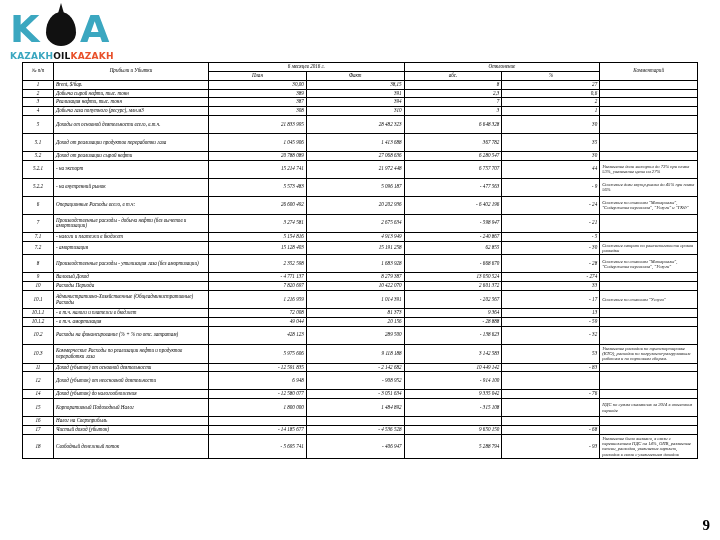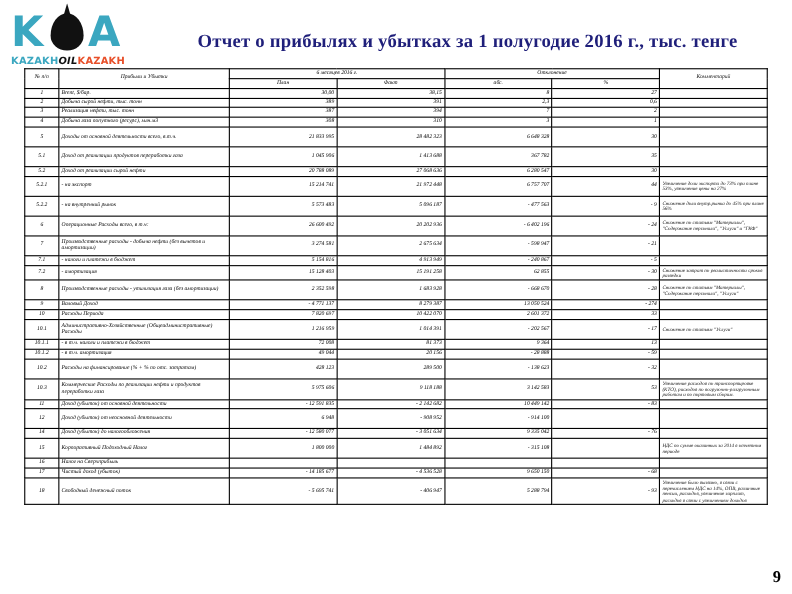--- a/index.html
+++ b/index.html
@@ -26,21 +26,21 @@
   .drop:before{
     content:"";position:absolute;left:11px;top:-9px;width:8px;height:14px;
     background:#111;clip-path:polygon(50% 0,100% 100%,0 100%);
   }
   .logo-sub{
     position:absolute;left:0;top:41px;width:122px;height:11px;
     font-family:"DejaVu Sans",sans-serif;font-size:9px;font-weight:bold;
     letter-spacing:.2px;white-space:nowrap;
   }
   .logo-sub .c1{color:#3BA7C0;margin-top:48px;}
-  .logo-sub .c2{color:#111;font-style:italic;}
+  .logo-sub .c2{color:#111;}
   .logo-sub .c3{color:#E8502A;}
 
   
   .title{
     position:absolute;left:140px;top:28px;width:570px;
     font-family:"Liberation Serif",serif;font-size:17px;font-weight:bold;
     color:#1F1F7A;text-align:center;letter-spacing:.2px;
   }
 
   
@@ -79,21 +79,20 @@
 
   <div class="logo">
     <div class="logo-word">
       <span class="logo-k">K</span>
       <span class="drop"></span>
       <span class="logo-a">A</span>
     </div>
     <div class="logo-sub"><span class="c1">KAZAKH</span><span class="c2">OIL</span><span class="c3">KAZAKH</span></div>
   </div>
 
-  <div class="title">Отчет о прибылях и убытках за 1 полугодие 2016 г., тыс. тенге</div>
 
   <table class="report">
     <thead>
       <tr>
         <th class="hdr c-no" rowspan="2">№ п/п</th>
         <th class="hdr c-name" rowspan="2">Прибыли и Убытки</th>
         <th class="hdr" colspan="2">6 месяцев  2016 г.</th>
         <th class="hdr" colspan="2">Отклонение</th>
         <th class="hdr c-com" rowspan="2">Комментарий</th>
       </tr>

